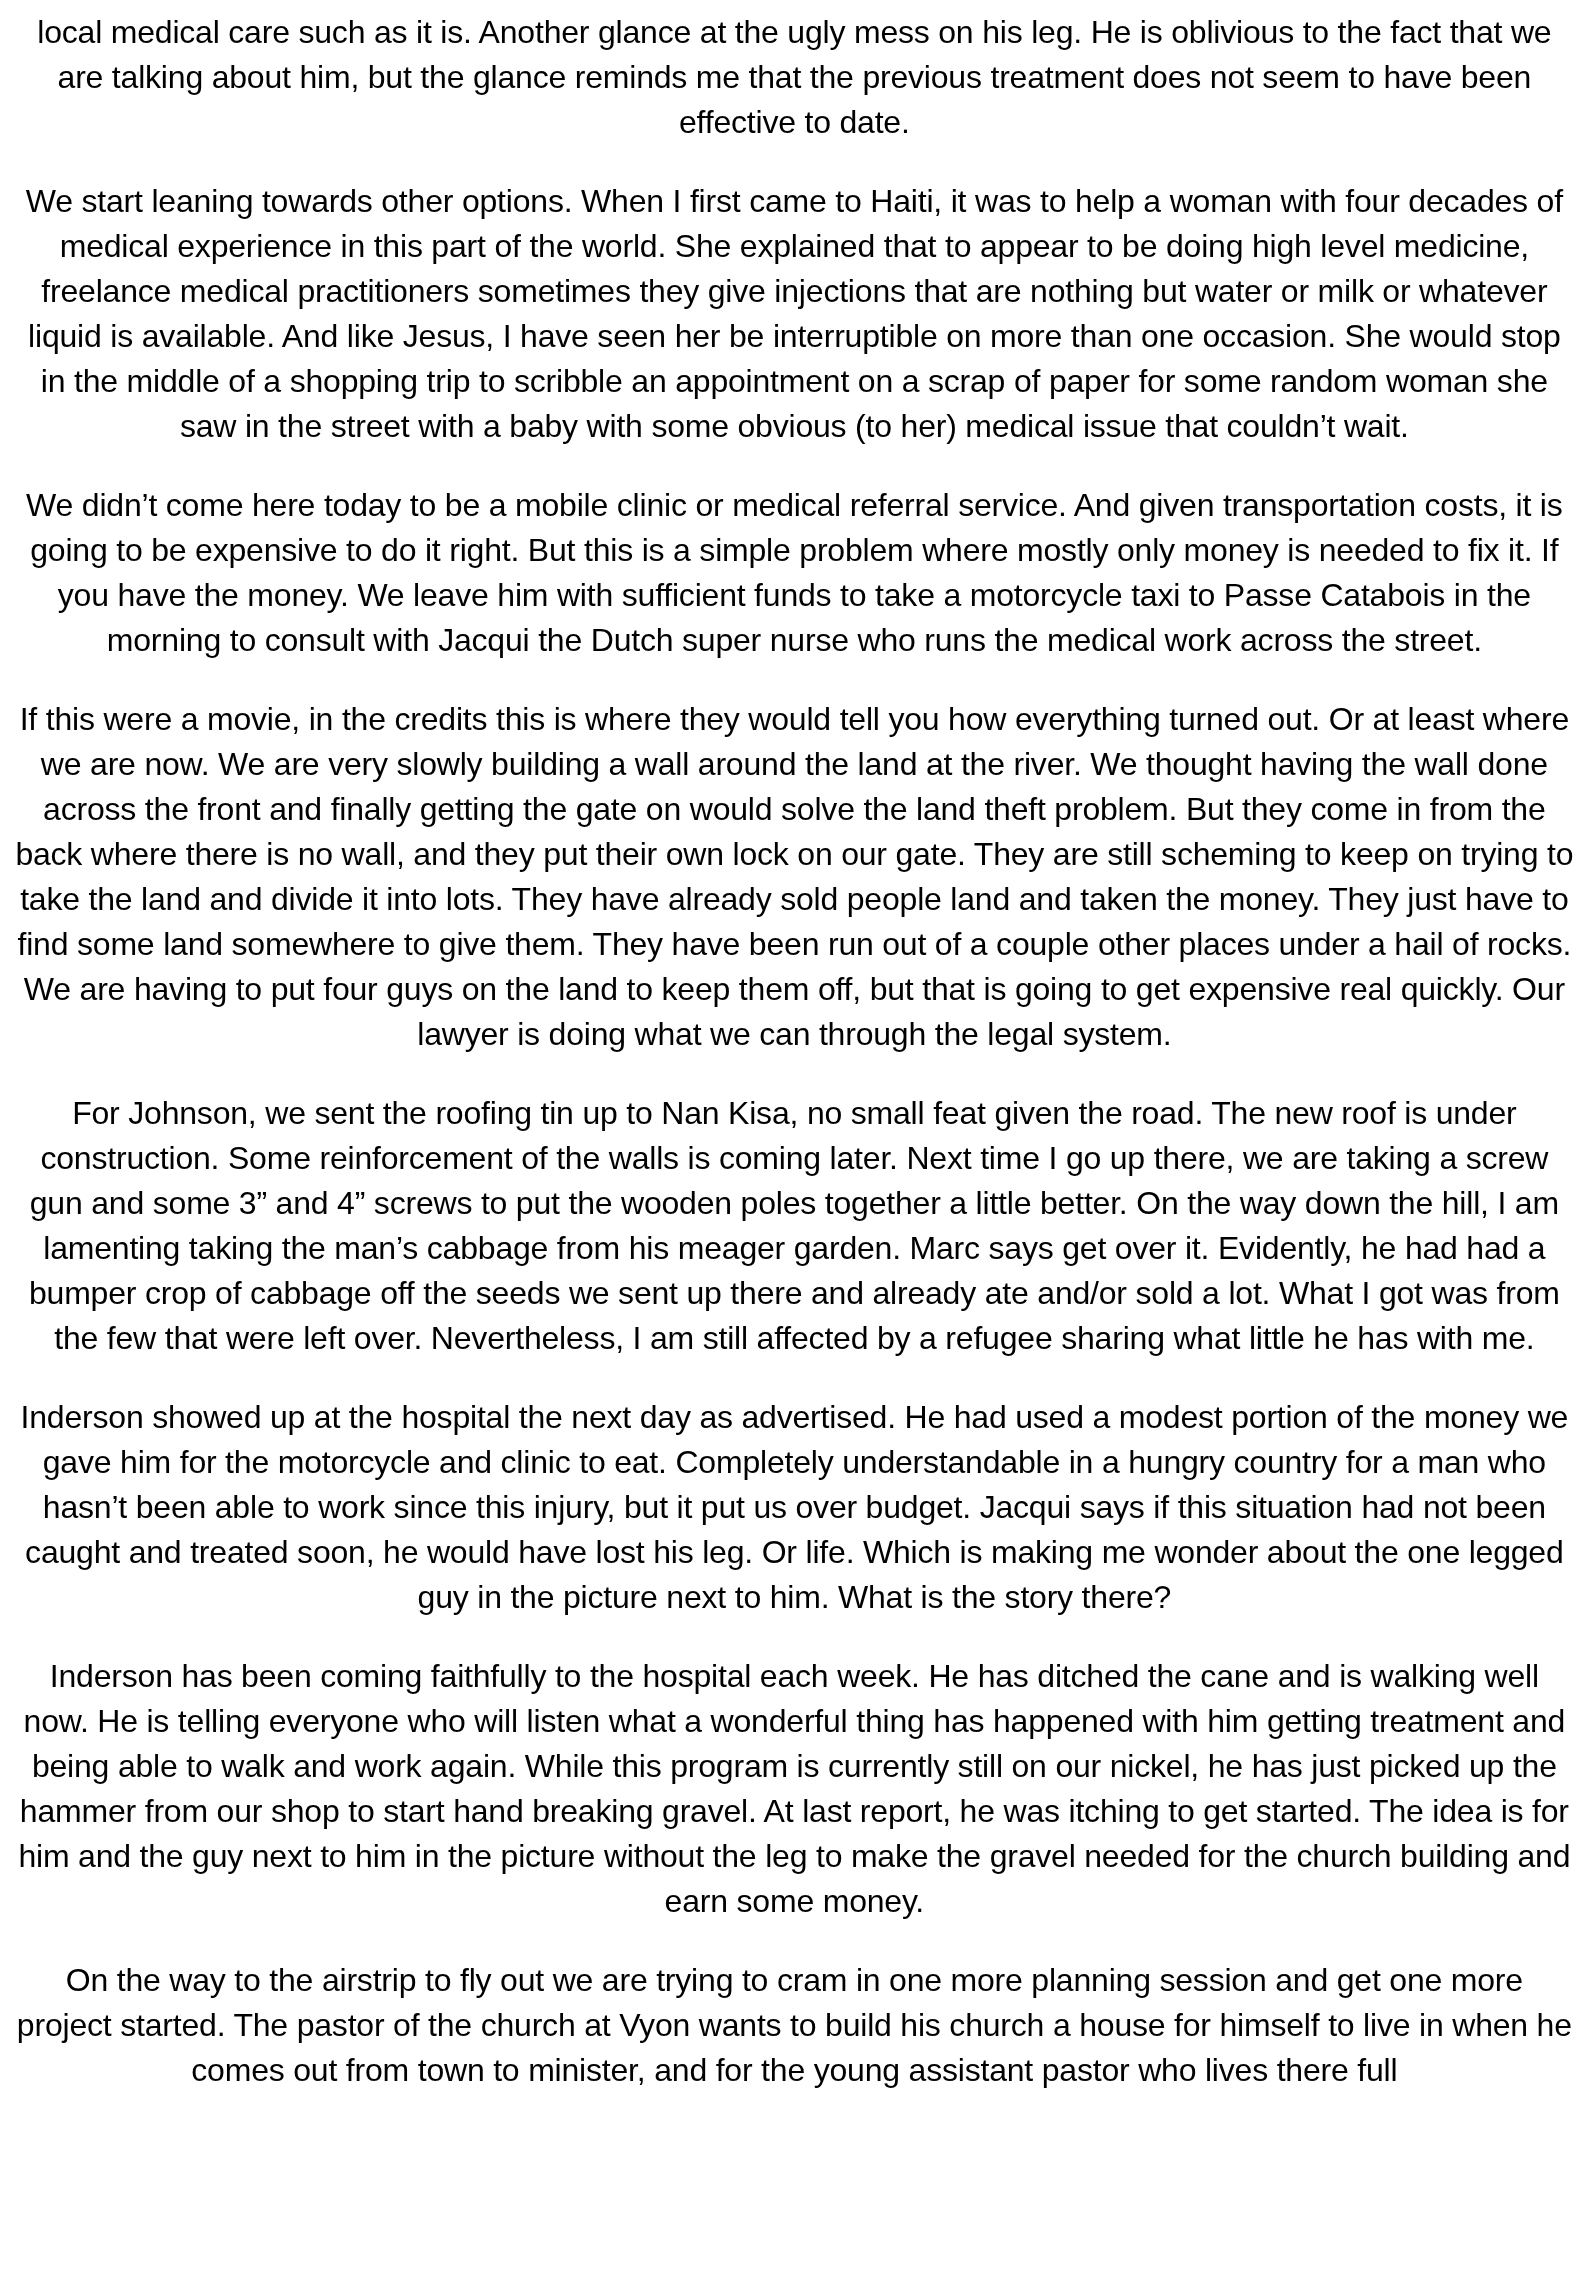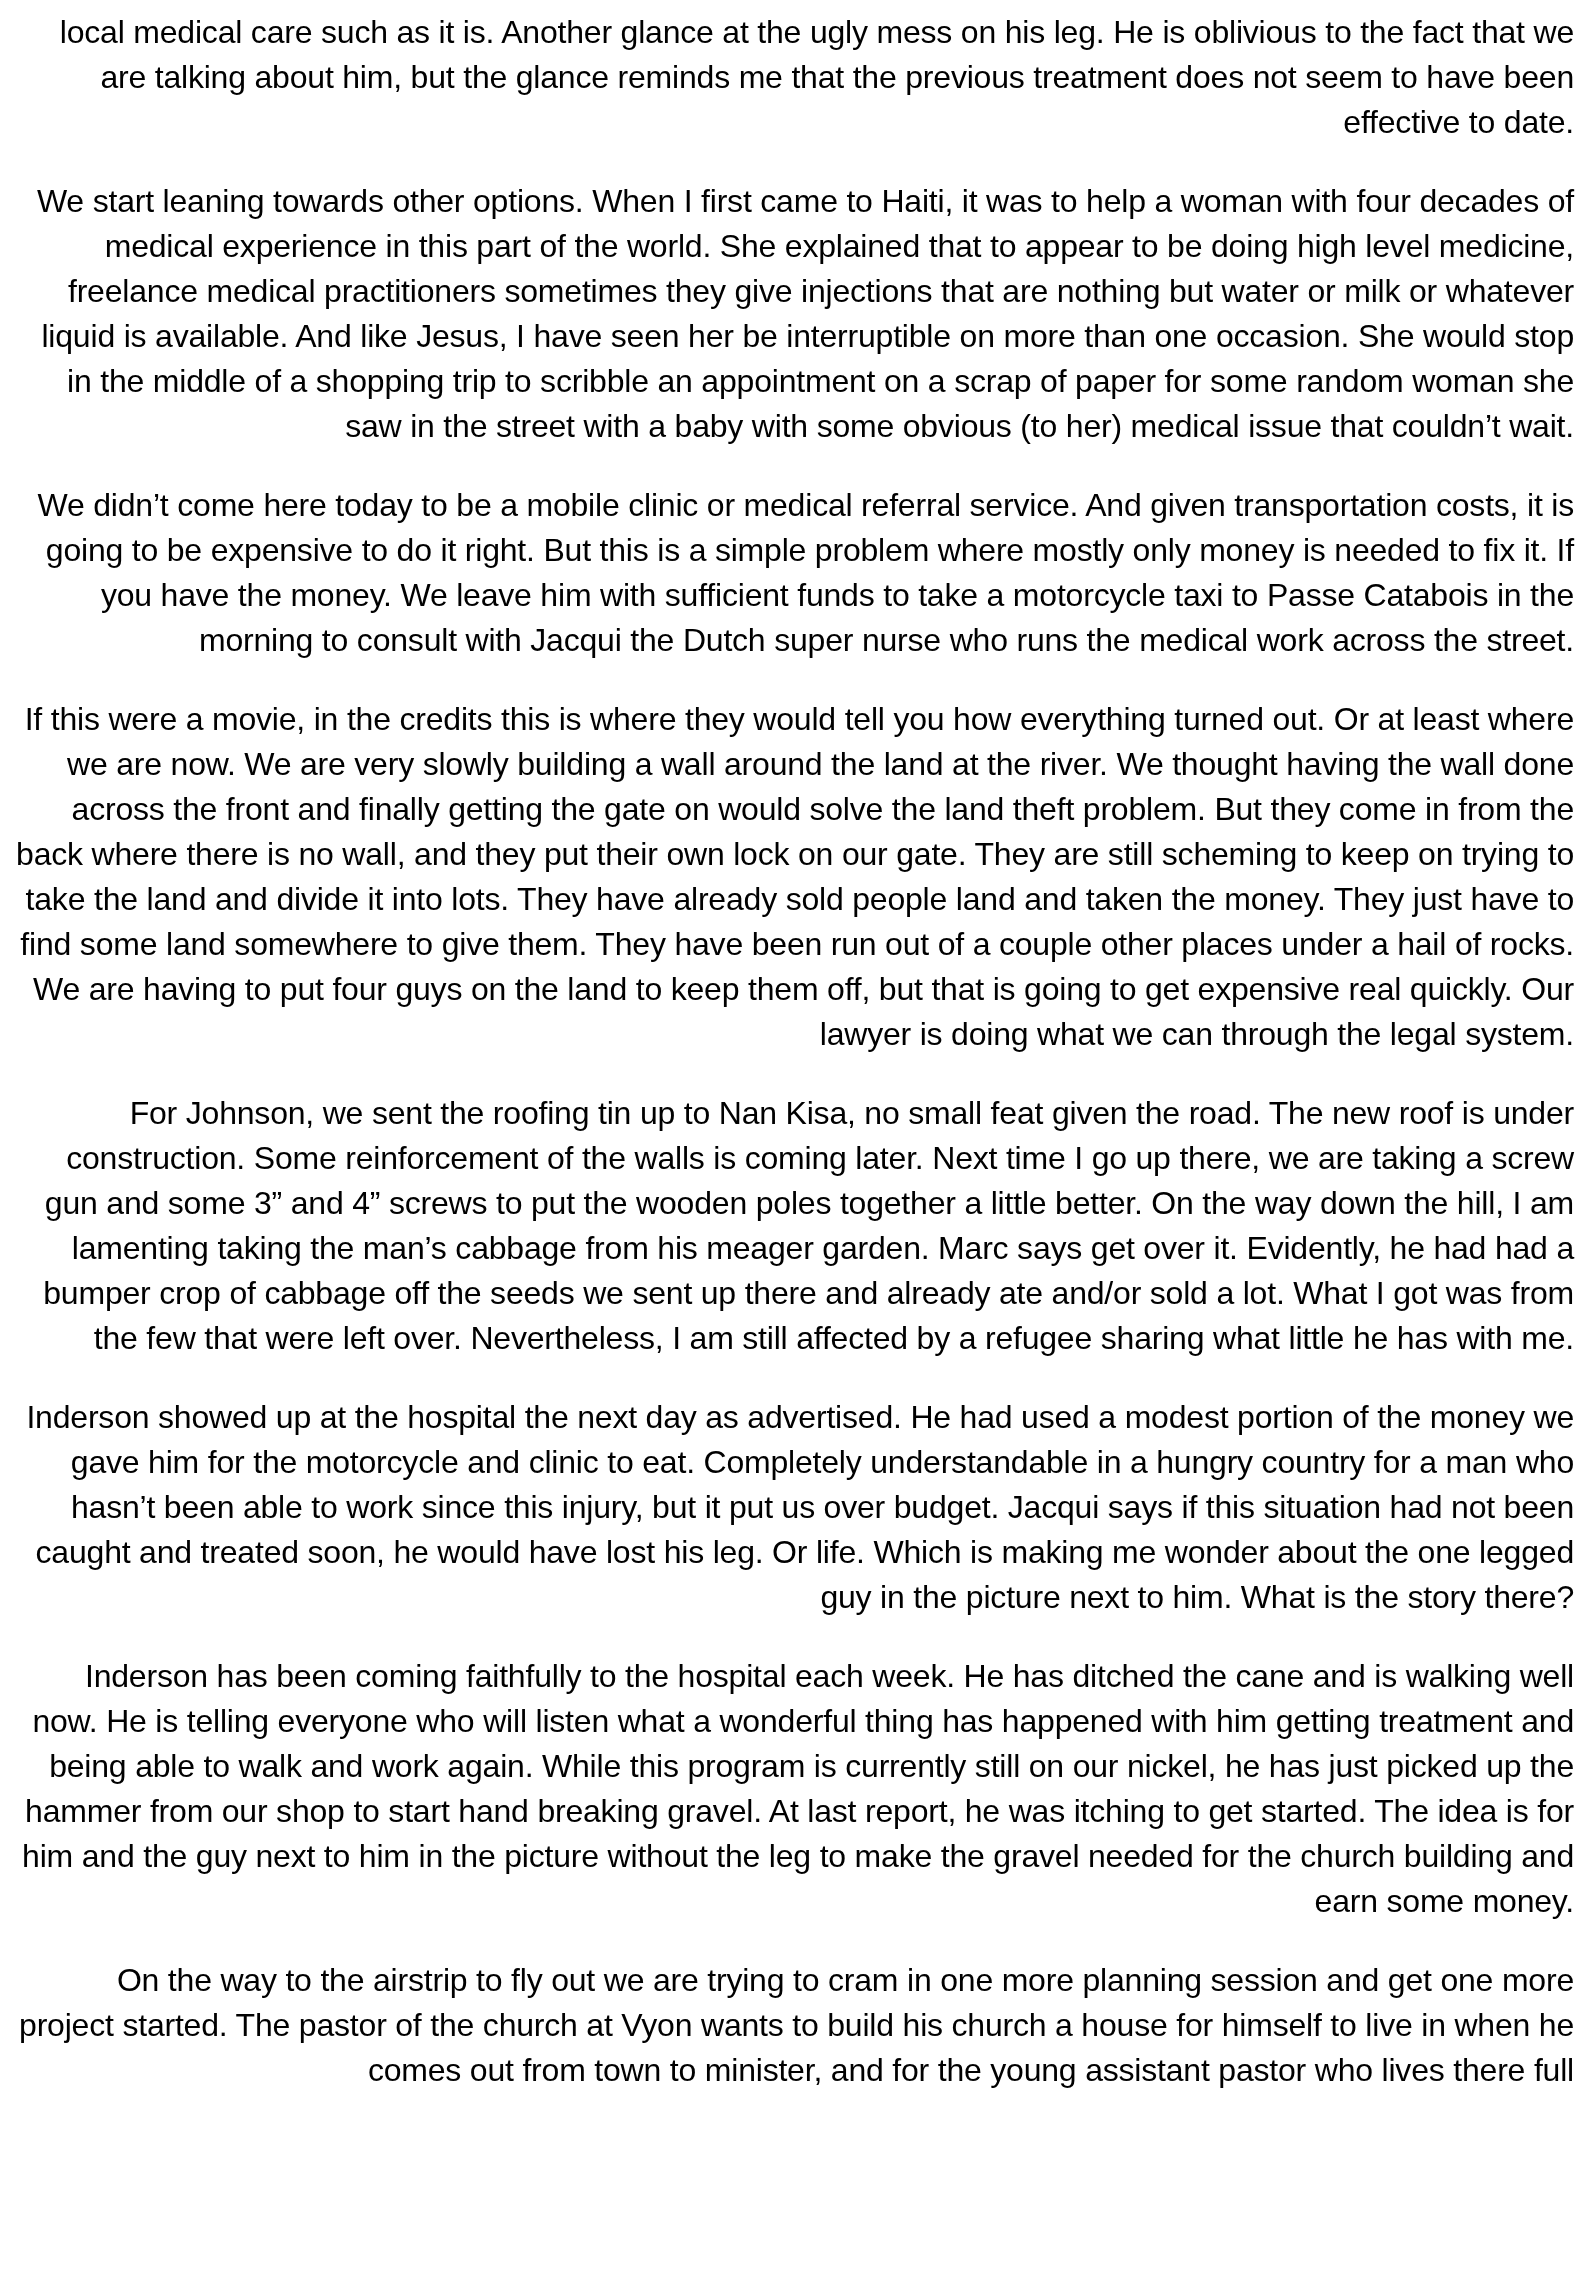--- a/index.html
+++ b/index.html
@@ -13,21 +13,21 @@
     height: 2157px;
     box-sizing: border-box;
     padding: 10px 14px 0 14.7px;
     background: #ffffff;
     color: #000000;
     font-family: "Liberation Sans", "DejaVu Sans", sans-serif;
     font-size: 32px;
     line-height: 45px;
     letter-spacing: -0.2px;
     overflow: hidden;
-    text-align: right;
+    text-align: center;
   }
   .page p.para {
     margin: 0 0 34px 0;
     padding: 0;
     white-space: normal;
     word-spacing: normal;
   }
 </style>
 </head>
 <body>

